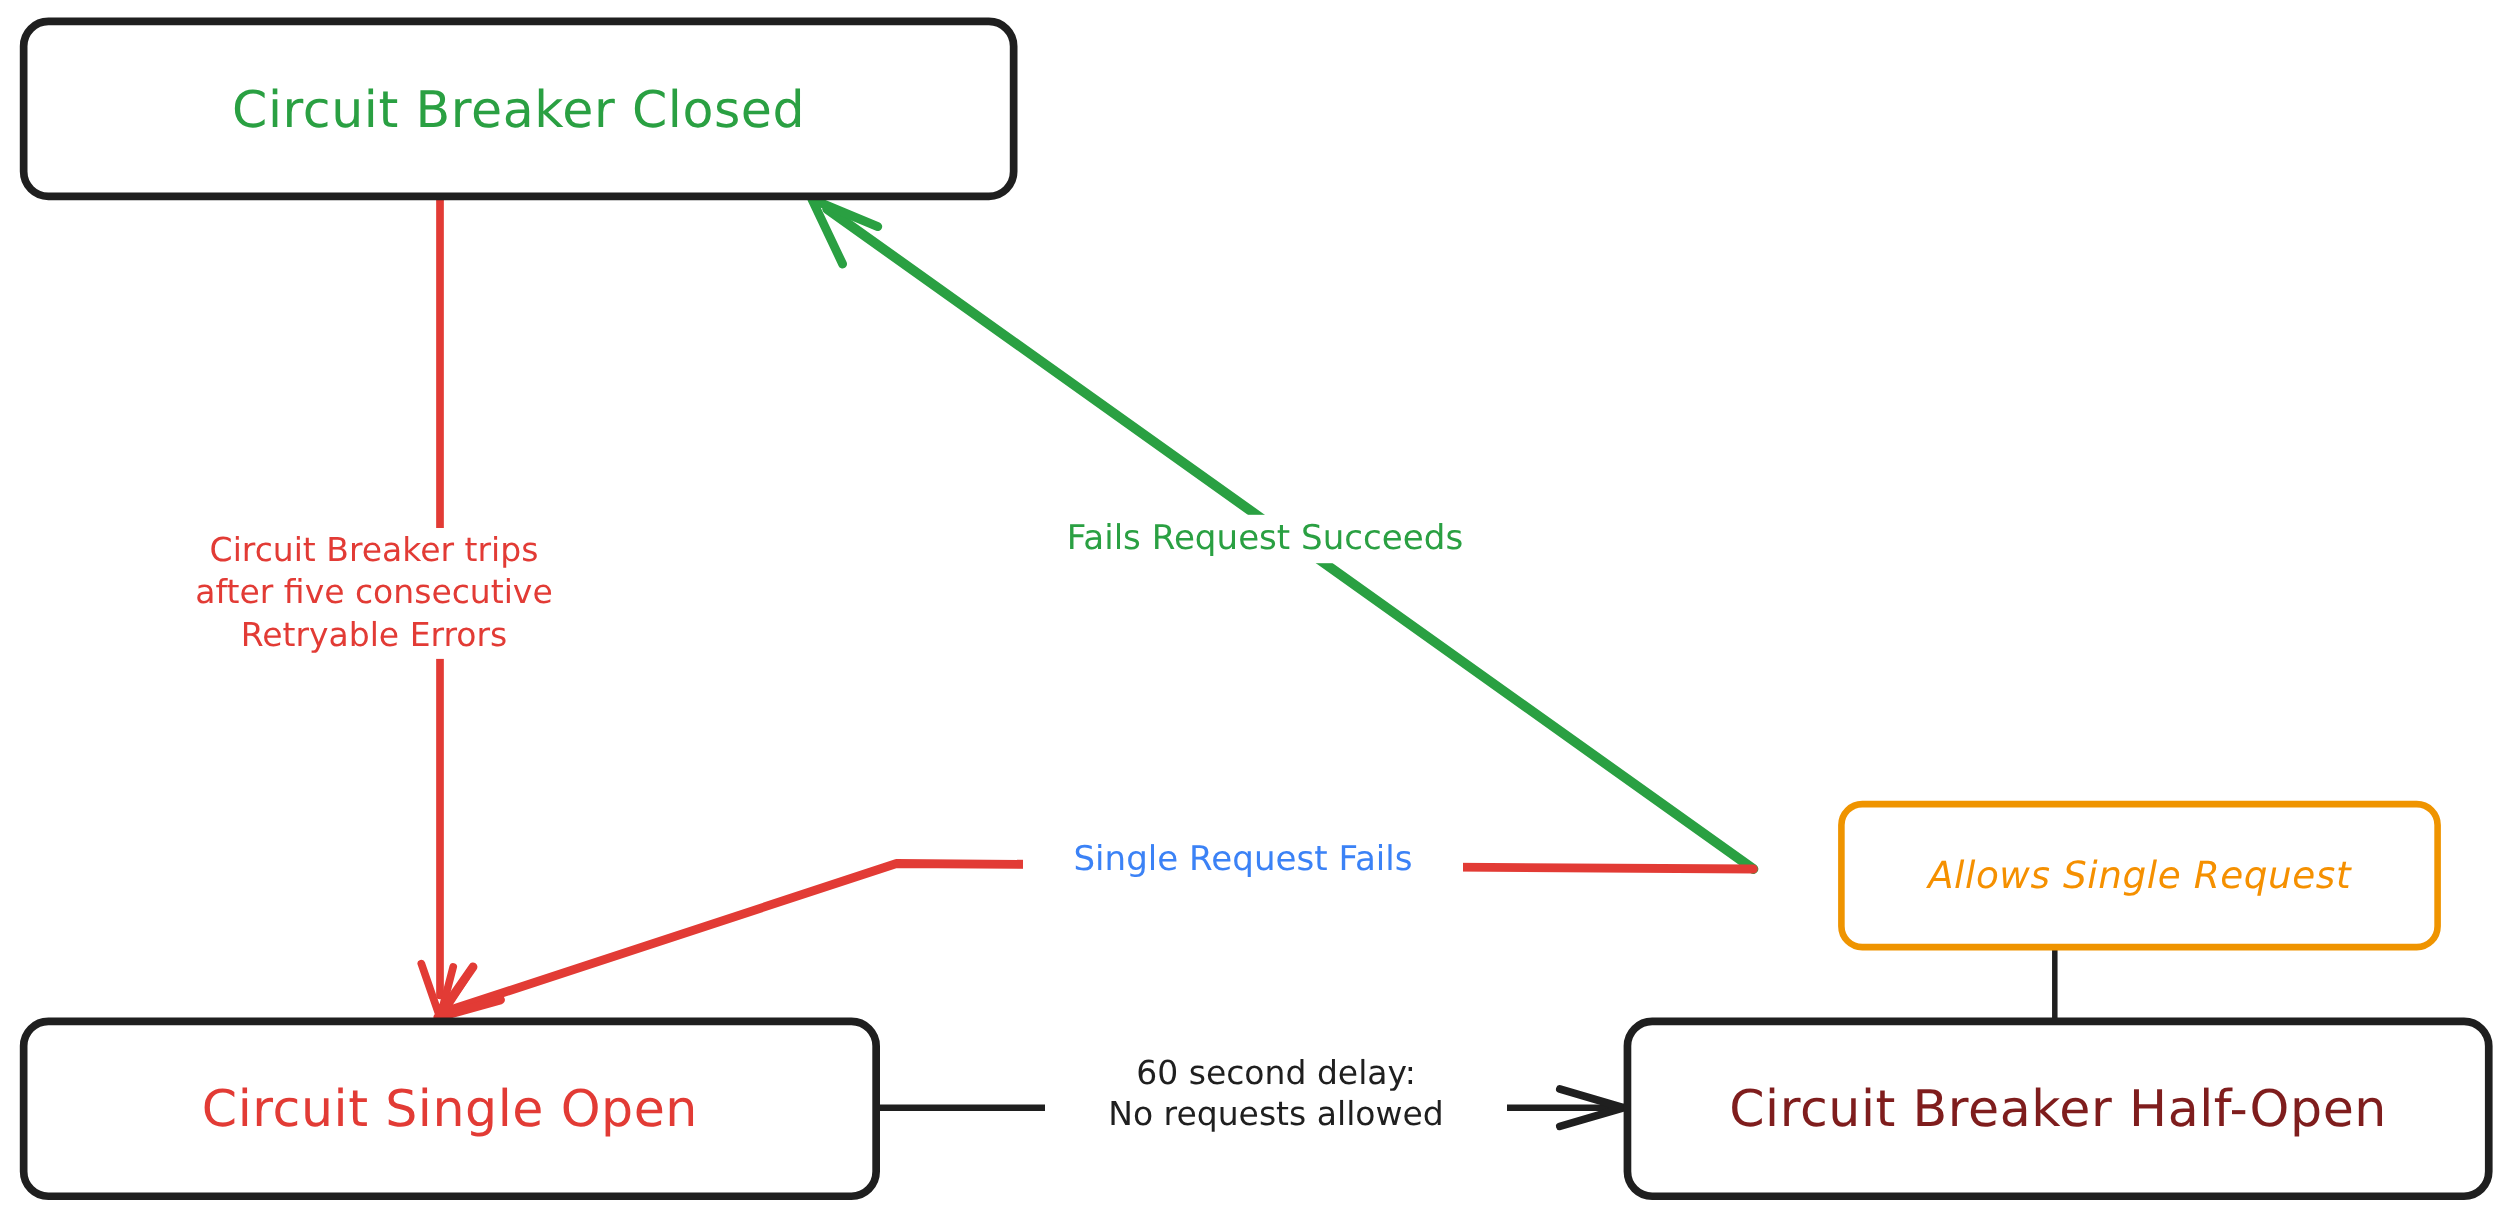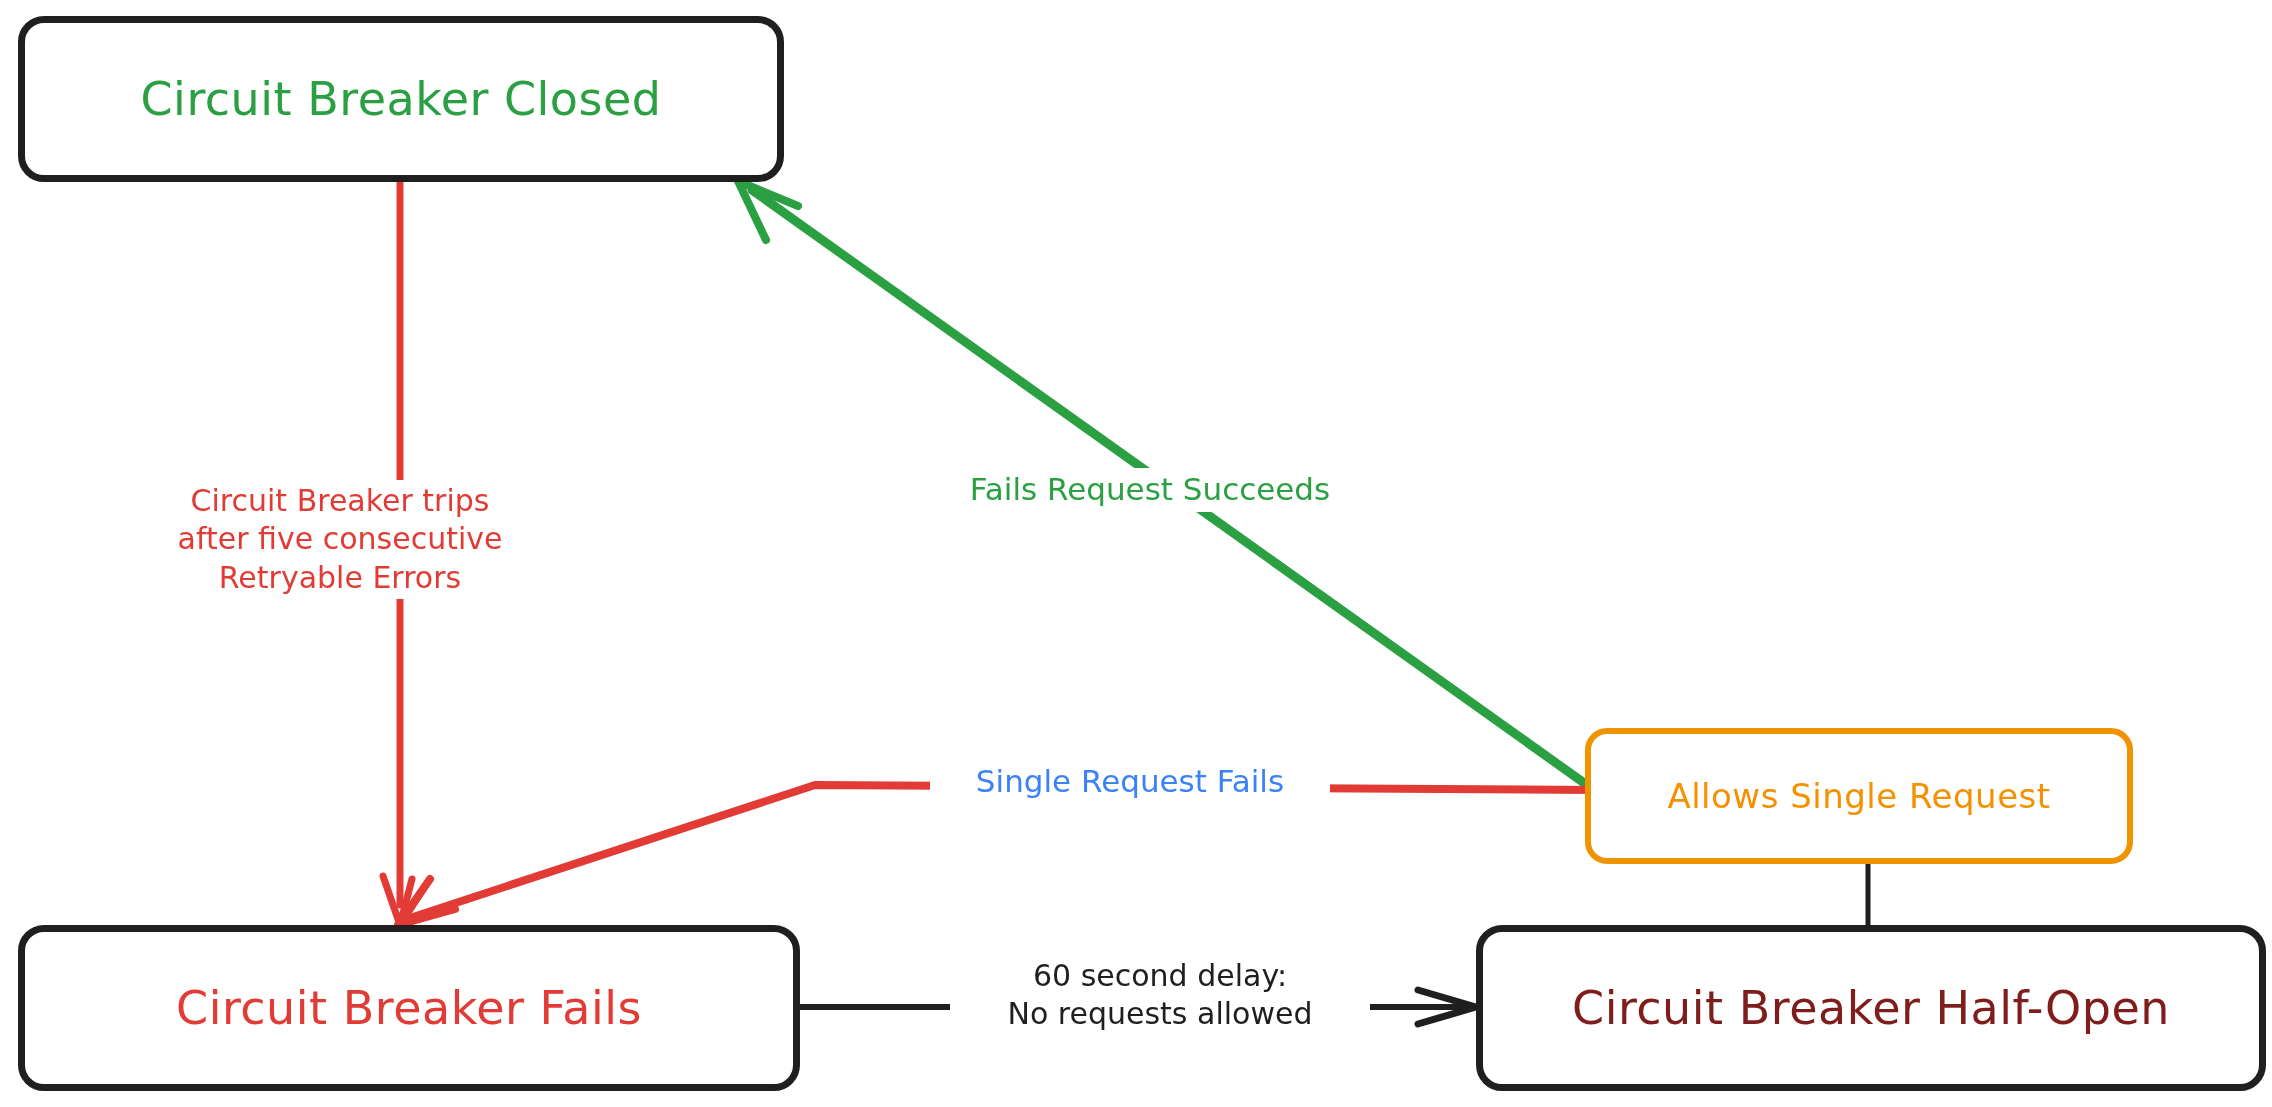--- a/index.html
+++ b/index.html
@@ -43,24 +43,24 @@
     border-color: #ef9400;
     border-width: 6px;
     border-radius: 22px;
   }
   .node-label {
     font-family: "DejaVu Sans", sans-serif;
     font-weight: 400;
     letter-spacing: 0.5px;
     white-space: nowrap;
   }
-  #node-closed       { left: 18px;   top: 16px;  width: 766px;  height: 166px; }
+  #node-closed       { left: 18px;   top: 16px;  width: 907px;  height: 166px; }
   #node-open         { left: 18px;   top: 925px; width: 782px;  height: 166px; }
   #node-half-open    { left: 1476px; top: 925px; width: 790px;  height: 166px; }
-  #node-allows       { left: 1585px; top: 728px; width: 548px;  height: 136px; }
+  #node-allows       { left: 1671px; top: 728px; width: 548px;  height: 136px; font-style: italic; }
 
   #label-closed      { font-size: 46px; color: #2aa042; }
   #label-open        { font-size: 46px; color: #e23b35; }
   #label-half-open   { font-size: 46px; color: #7f1d1d; }
   #label-allows      { font-size: 34px; color: #f59000; }
 
   .edge-label {
     position: absolute;
     font-family: "DejaVu Sans", sans-serif;
     text-align: center;
@@ -130,21 +130,21 @@
     <g>
       <path d="M 1868 925 L 1868 864" stroke="#1f1f1f" stroke-width="5" fill="none" stroke-linecap="round"></path>
     </g>
   </svg>
 
   <div class="node node-black" id="node-closed">
     <span class="node-label" id="label-closed">Circuit Breaker Closed</span>
   </div>
 
   <div class="node node-black" id="node-open">
-    <span class="node-label" id="label-open">Circuit Breaker Fails</span>
+    <span class="node-label" id="label-open">Circuit Single Open</span>
   </div>
 
   <div class="node node-black" id="node-half-open">
     <span class="node-label" id="label-half-open">Circuit Breaker Half-Open</span>
   </div>
 
   <div class="node node-orange" id="node-allows">
     <span class="node-label" id="label-allows">Allows Single Request</span>
   </div>
 

